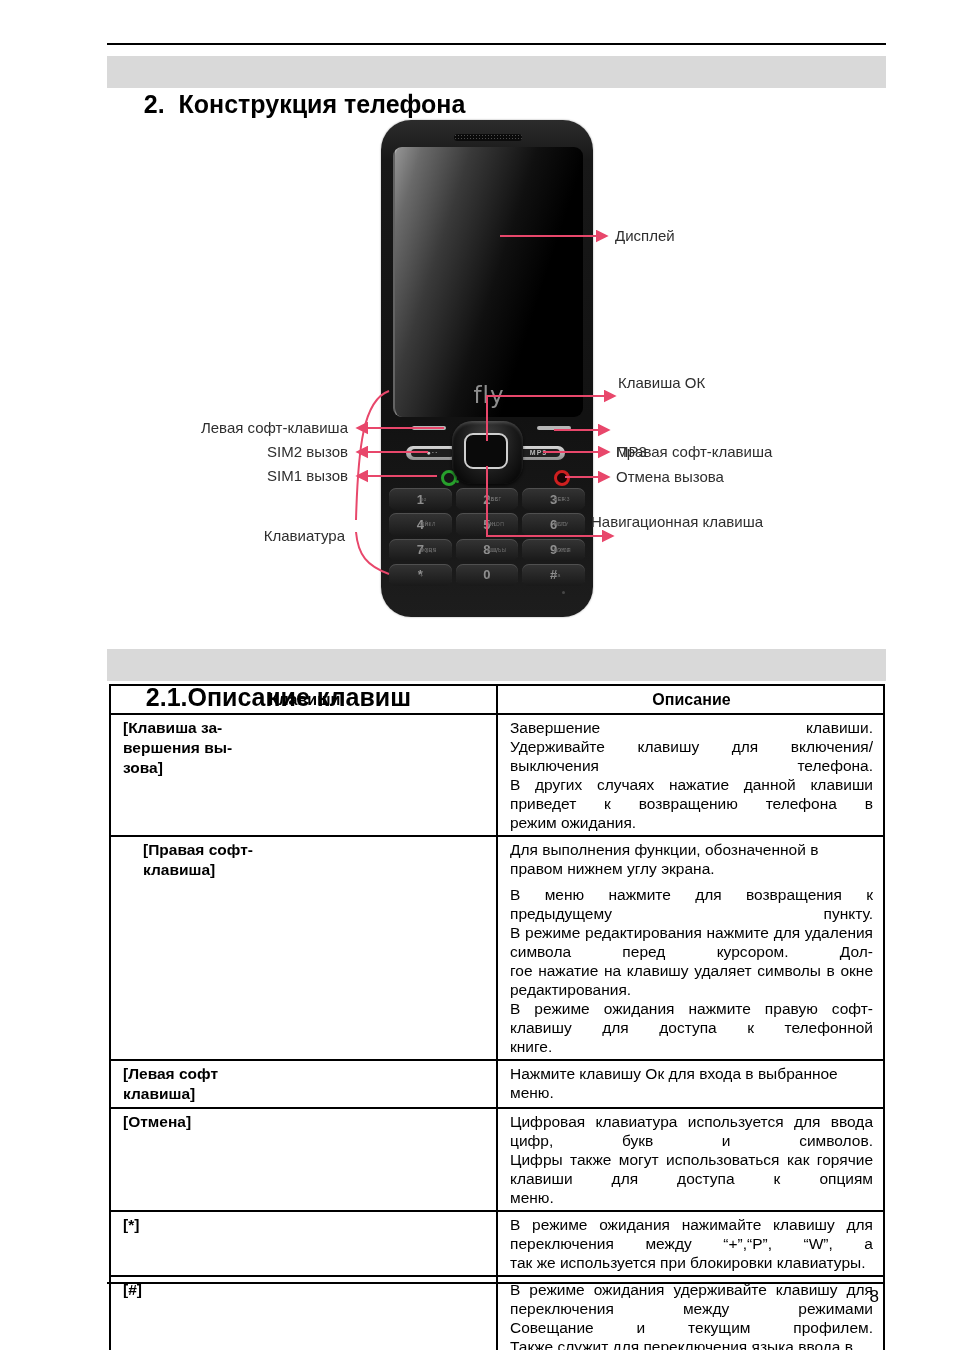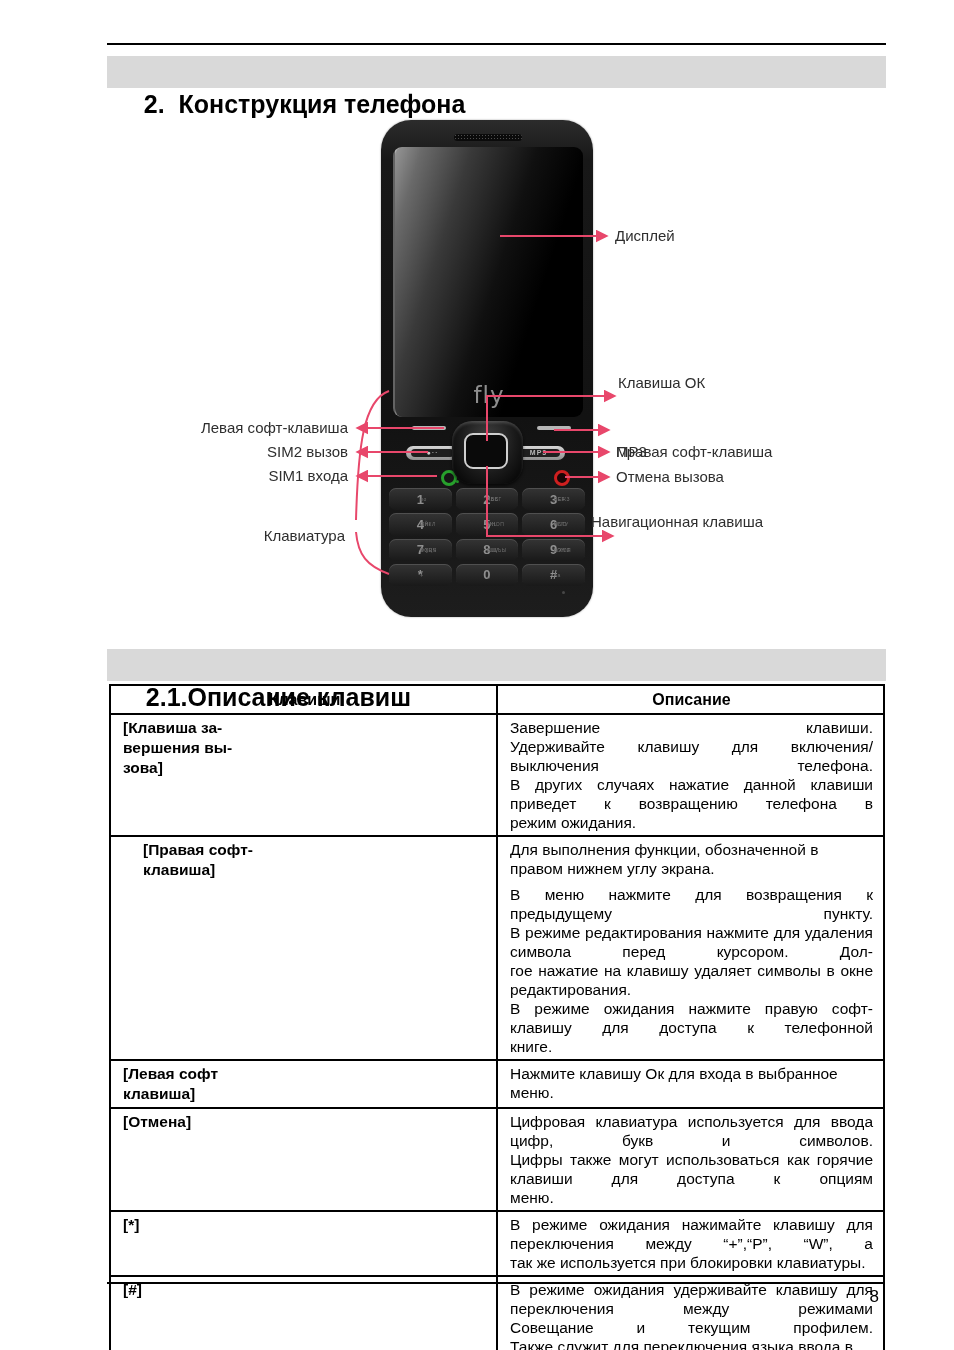--- a/index.html
+++ b/index.html
@@ -200,21 +200,21 @@
         <path d="M487,466 V536 H612" marker-end="url(#ah)"></path>
         <path d="M444,428 H358" marker-end="url(#ah)"></path>
         <path d="M428,452 H358" marker-end="url(#ah)"></path>
         <path d="M437,476 H358" marker-end="url(#ah)"></path>
         <path d="M389,391 C363,400 358,448 356,520 M356,532 C358,555 367,566 389,574"></path>
       </g>
     </svg>
 
     <div class="clabel l" style="left:138px;top:418px;">Левая софт-клавиша</div>
     <div class="clabel l" style="left:138px;top:442px;">SIM2 вызов</div>
-    <div class="clabel l" style="left:138px;top:466px;">SIM1 входа</div>
+    <div class="clabel l" style="left:138px;top:466px;">SIM1 вызов</div>
     <div class="clabel l" style="left:135px;top:526px;">Клавиатура</div>
 
     <div class="clabel" style="left:615px;top:226px;">Дисплей</div>
     <div class="clabel" style="left:618px;top:373px;">Клавиша ОК</div>
     <div class="clabel" style="left:616px;top:420px;margin-top:22px;">Правая софт-клавиша</div>
     <div class="clabel" style="left:616px;top:442px;">MP3</div>
     <div class="clabel" style="left:616px;top:467px;">Отмена вызова</div>
     <div class="clabel" style="left:591px;top:512px;">Навигационная клавиша</div>
   </div>
 

